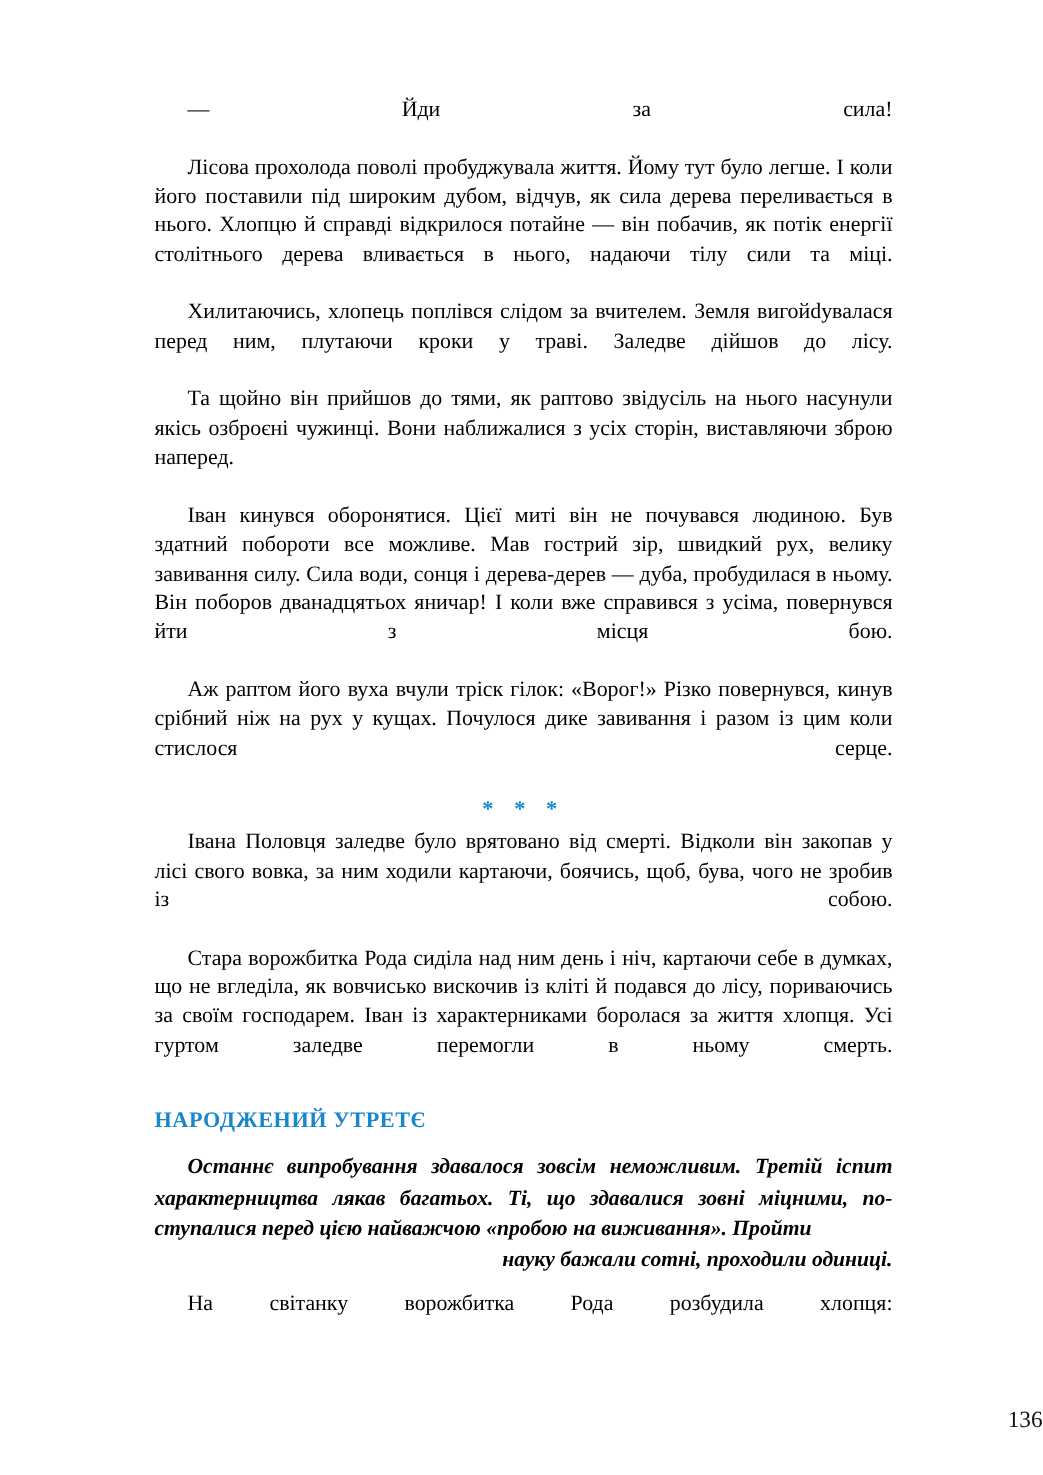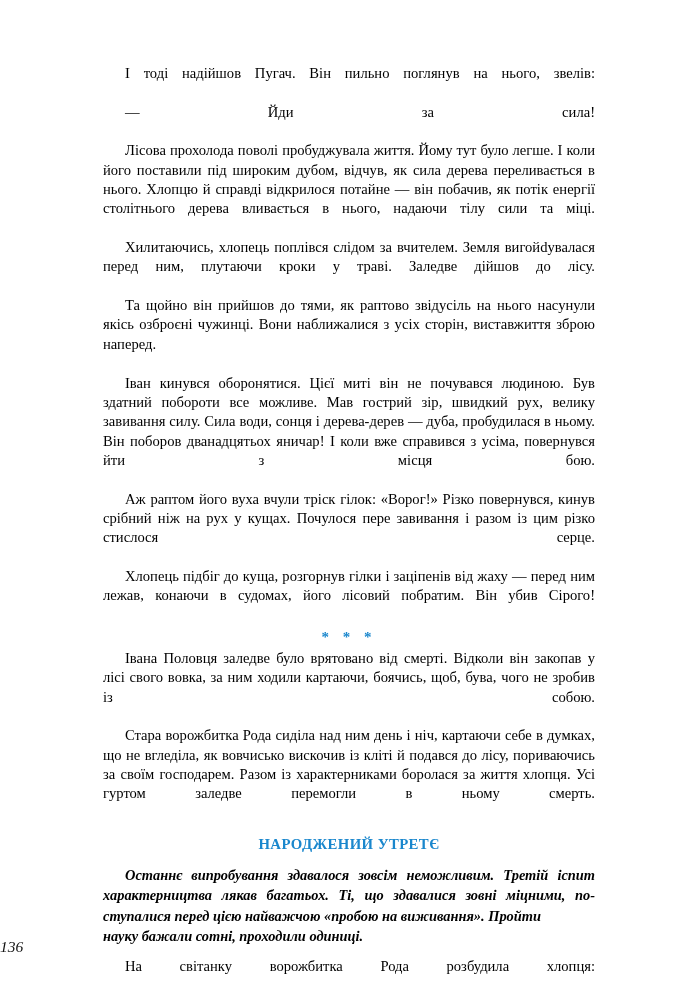--- a/index.html
+++ b/index.html
@@ -62,75 +62,71 @@
     text-align: center;
     color: #1a87cd;
     font-size: 15px;
     line-height: 24px;
     font-weight: 700;
     letter-spacing: 5px;
     height: 24px;
   }
   .section-heading {
     margin: 0;
-    text-align: center;
     color: #1a87cd;
     font-weight: 700;
     font-size: 14.8px;
     line-height: 30px;
     letter-spacing: 0.4px;
     font-family: "Liberation Serif", "DejaVu Serif", serif;
   }
   .intro-italic {
     margin: 0;
     font-style: italic;
     font-weight: 700;
     font-size: 14.4px;
     line-height: 20.4px;
     text-align: justify;
     text-indent: 22px;
   }
   .intro-italic .lastline {
     display: block;
-    text-align: left;
+    text-align: right;
     text-indent: 0;
   }
   .gap-sm { height: 6px; }
   .gap-md { height: 10px; }
   .page-number {
     position: absolute;
     left: 0;
     top: 938px;
     width: 695px;
-    text-align: left;
-    font-style: italic;
+    text-align: right;
     font-size: 15.5px;
     color: #111111;
   }
 </style>
 </head>
 <body>
 
 <div class="page">
 
   <div class="text-column">
 
-    <p class="body-par no-indent" style="text-indent:22px;">І тоді надійшов Пугач. Він пильно поглянув на нього, звелів:</p>
     <p class="body-par">— Йди за сила!</p>
     <p class="body-par">Лісова прохолода поволі пробуджувала життя. Йому тут було легше. І коли його поставили під широким дубом, відчув, як сила дерева пере­ливається в нього. Хлопцю й справді відкрилося потайне — він побачив, як потік енергії столітнього дерева вливається в нього, надаючи тілу сили та міці.</p>
     <p class="body-par">Хилитаючись, хлопець поплівся слідом за вчителем. Земля вигой­dувалася перед ним, плутаючи кроки у траві. Заледве дійшов до лісу.</p>
-    <p class="body-par">Та щойно він прийшов до тями, як раптово звідусіль на нього насу­нули якісь озброєні чужинці. Вони наближалися з усіх сторін, вистав­життя зброю наперед.</p>
+    <p class="body-par">Та щойно він прийшов до тями, як раптово звідусіль на нього насу­нули якісь озброєні чужинці. Вони наближалися з усіх сторін, вистав­ляючи зброю наперед.</p>
     <p class="body-par">Іван кинувся оборонятися. Цієї миті він не почувався людиною. Був здатний побороти все можливе. Мав гострий зір, швидкий рух, велику завивання силу. Сила води, сонця і дерева-дерев — дуба, пробудилася в ньому. Він поборов дванадцятьох яничар! І коли вже справився з усіма, повернувся йти з місця бою.</p>
-    <p class="body-par">Аж раптом його вуха вчули тріск гілок: «Ворог!» Різко повернувся, ки­нув срібний ніж на рух у кущах. Почулося пере завивання і разом із цим різко стислося серце.</p>
-    <p class="body-par">Хлопець підбіг до куща, розгорнув гілки і заціпенів від жаху — перед ним лежав, конаючи в судомах, його лісовий побратим. Він убив Сірого!</p>
+    <p class="body-par">Аж раптом його вуха вчули тріск гілок: «Ворог!» Різко повернувся, ки­нув срібний ніж на рух у кущах. Почулося дике завивання і разом із цим коли стислося серце.</p>
 
     <div class="stars">* * *</div>
 
     <p class="body-par">Івана Половця заледве було врятовано від смерті. Відколи він зако­пав у лісі свого вовка, за ним ходили картаючи, боячись, щоб, бува, чого не зробив із собою.</p>
-    <p class="body-par">Стара ворожбитка Рода сиділа над ним день і ніч, картаючи себе в думках, що не вгледіла, як вовчисько вискочив із кліті й подався до лісу, пориваючись за своїм господарем. Разом із характерниками боролася за життя хлопця. Усі гуртом заледве перемогли в ньому смерть.</p>
+    <p class="body-par">Стара ворожбитка Рода сиділа над ним день і ніч, картаючи себе в думках, що не вгледіла, як вовчисько вискочив із кліті й подався до лісу, пориваючись за своїм господарем. Іван із характерниками боролася за життя хлопця. Усі гуртом заледве перемогли в ньому смерть.</p>
 
     <div class="gap-sm"></div>
 
     <h2 class="section-heading">НАРОДЖЕНИЙ УТРЕТЄ</h2>
 
     <div class="gap-sm"></div>
 
     <p class="intro-italic"><span>Останнє випробування здавалося зовсім неможливим. Третій іспит характерництва лякав багатьох. Ті, що здавалися зовні міцними, по­ступалися перед цією найважчою «пробою на виживання». Пройти</span><span class="lastline">науку бажали сотні, проходили одиниці.</span></p>
 
     <div class="gap-md"></div>

